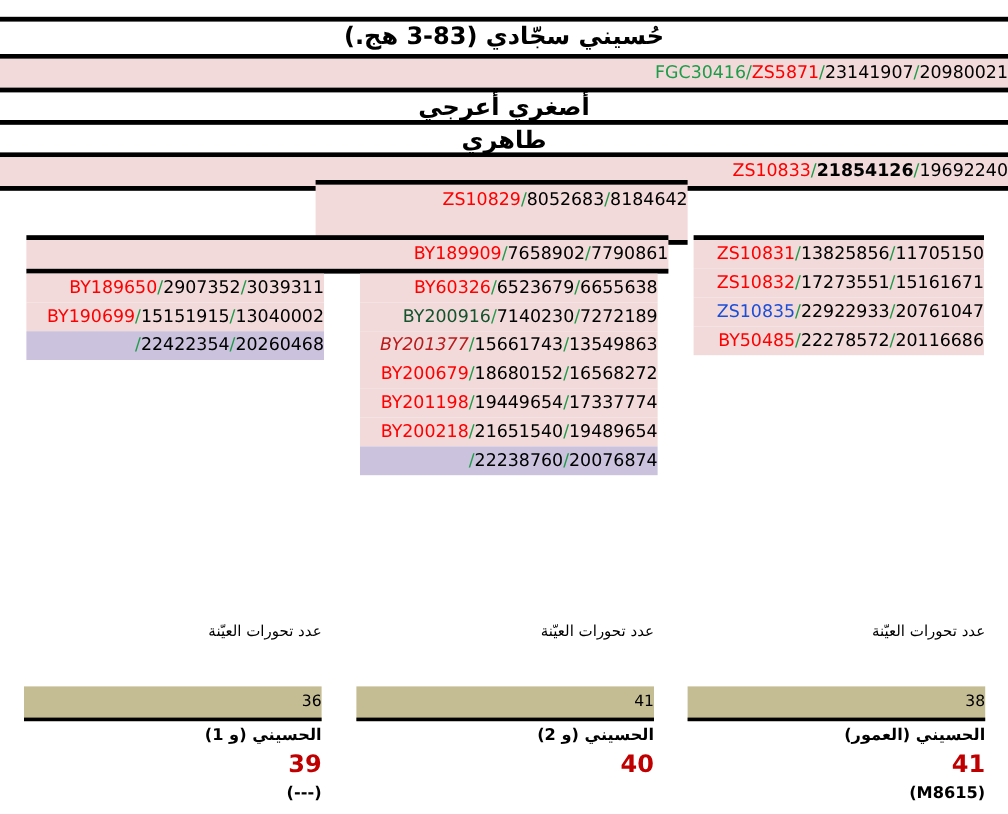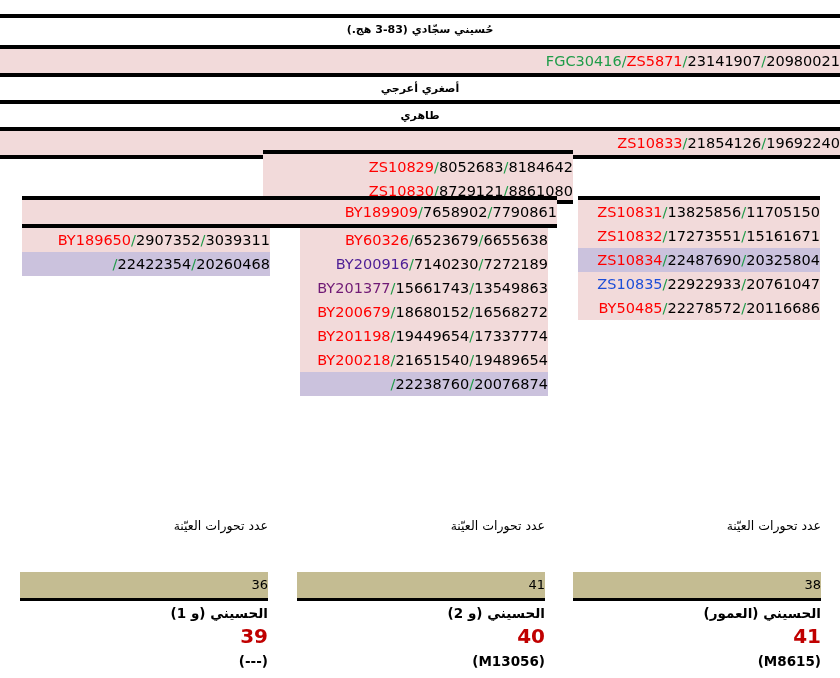--- a/index.html
+++ b/index.html
@@ -23,21 +23,21 @@
     background: #000000;
     height: 4px;
   }
 
   .pink  { background: #f2dada; }
   .lilac { background: #cbc2dd; }
 
   .hdr-name {
     text-align: center;
     font-weight: bold;
-    font-size: 11px;
+    font-size: 20px;
     color: #000;
     direction: rtl;
     line-height: 22px;
   }
 
   .snp-row {
     text-align: right;
     font-size: 14.5px;
     line-height: 24px;
     white-space: nowrap;
@@ -93,76 +93,74 @@
 </div>
 <div class="abs rule" style="left:0;top:73px;width:840px;"></div>
 
 <div class="abs hdr-name" style="left:0;top:78px;width:840px;height:22px;">أصغري أعرجي</div>
 <div class="abs rule" style="left:0;top:100px;width:840px;"></div>
 
 <div class="abs hdr-name" style="left:0;top:105px;width:840px;height:22px;">طاهري</div>
 <div class="abs rule" style="left:0;top:127px;width:840px;"></div>
 
 <div class="abs pink" style="left:0;top:131px;width:840px;height:24px;">
-  <div class="snp-row" style="line-height:24px;"><span style="color: rgb(255, 0, 0);">ZS10833</span><span style="color: rgb(31, 156, 73);">/</span><span style="color: rgb(0, 0, 0);">21854126</span><span style="color: rgb(31, 156, 73);">/</span><span style="color: rgb(0, 0, 0);">19692240</span></div>
+  <div class="snp-row" style="line-height:24px;"><span style="color: rgb(255, 0, 0);">ZS10833</span><span style="color: rgb(31, 156, 73);">/</span><span style="color: rgb(0, 0, 0); font-weight: bold;">21854126</span><span style="color: rgb(31, 156, 73);">/</span><span style="color: rgb(0, 0, 0);">19692240</span></div>
 </div>
 <div class="abs rule" style="left:0;top:155px;width:840px;"></div>
 
 <div class="abs rule" style="left:263px;top:150px;width:310px;"></div>
 <div class="abs pink" style="left:263px;top:154px;width:310px;height:46px;padding-top:1px;">
   <div class="snp-row"><span style="color: rgb(255, 0, 0);">ZS10829</span><span style="color: rgb(31, 156, 73);">/</span><span style="color: rgb(0, 0, 0);">8052683</span><span style="color: rgb(31, 156, 73);">/</span><span style="color: rgb(0, 0, 0);">8184642</span></div>
-  <div class="snp-row"><span style="color: rgb(255, 0, 0);">ZS10830</span><span style="color: rgb(31, 156, 73);">/</span><span style="color: rgb(0, 0, 0);">8729121</span><span style="color: rgb(31, 156, 73);">/</span><span style="color: rgb(0, 0, 0);">8861080</span></div>
 </div>
 <div class="abs rule" style="left:263px;top:200px;width:310px;"></div>
 
 <div class="abs rule" style="left:22px;top:196px;width:535px;"></div>
 <div class="abs pink" style="left:22px;top:200px;width:535px;height:26px;">
   <div class="snp-row" style="line-height:24px;"><span style="color: rgb(255, 0, 0);">BY189909</span><span style="color: rgb(31, 156, 73);">/</span><span style="color: rgb(0, 0, 0);">7658902</span><span style="color: rgb(31, 156, 73);">/</span><span style="color: rgb(0, 0, 0);">7790861</span></div>
 </div>
 <div class="abs rule" style="left:22px;top:224px;width:535px;"></div>
 
 <div class="abs rule" style="left:578px;top:196px;width:242px;"></div>
 
 <div class="abs" style="left:22px;top:228px;width:248px;">
     <div class="snp-row pink"><span style="color: rgb(255, 0, 0);">BY189650</span><span style="color: rgb(31, 156, 73);">/</span><span style="color: rgb(0, 0, 0);">2907352</span><span style="color: rgb(31, 156, 73);">/</span><span style="color: rgb(0, 0, 0);">3039311</span></div>
+    <div class="snp-row pink"><span style="color: rgb(255, 0, 0);">BY190699</span><span style="color: rgb(31, 156, 73);">/</span><span style="color: rgb(0, 0, 0);">15151915</span><span style="color: rgb(31, 156, 73);">/</span><span style="color: rgb(0, 0, 0);">13040002</span></div>
     <div class="snp-row lilac"><span style="color: rgb(31, 156, 73);">/</span><span style="color: rgb(0, 0, 0);">22422354</span><span style="color: rgb(31, 156, 73);">/</span><span style="color: rgb(0, 0, 0);">20260468</span></div>
   </div>
 
 <div class="abs" style="left:300px;top:228px;width:248px;">
     <div class="snp-row pink"><span style="color: rgb(255, 0, 0);">BY60326</span><span style="color: rgb(31, 156, 73);">/</span><span style="color: rgb(0, 0, 0); margin-top: 32px;">6523679</span><span style="color: rgb(31, 156, 73);">/</span><span style="color: rgb(0, 0, 0);">6655638</span></div>
-    <div class="snp-row pink"><span style="color: #4c1d95;">BY200916</span><span style="color: rgb(31, 156, 73);">/</span><span style="color: rgb(0, 0, 0);">7140230</span><span style="color: rgb(31, 156, 73);">/</span><span style="color: rgb(0, 0, 0);">7272189</span></div>
-    <div class="snp-row pink"><span style="color: #701a75;">BY201377</span><span style="color: rgb(31, 156, 73);">/</span><span style="color: rgb(0, 0, 0);">15661743</span><span style="color: rgb(31, 156, 73);">/</span><span style="color: rgb(0, 0, 0);">13549863</span></div>
+    <div class="snp-row pink"><span style="color: #14532d;">BY200916</span><span style="color: rgb(31, 156, 73);">/</span><span style="color: rgb(0, 0, 0);">7140230</span><span style="color: rgb(31, 156, 73);">/</span><span style="color: rgb(0, 0, 0);">7272189</span></div>
+    <div class="snp-row pink"><span style="color: #b91c1c; font-style: italic;">BY201377</span><span style="color: rgb(31, 156, 73);">/</span><span style="color: rgb(0, 0, 0);">15661743</span><span style="color: rgb(31, 156, 73);">/</span><span style="color: rgb(0, 0, 0);">13549863</span></div>
     <div class="snp-row pink"><span style="color: rgb(255, 0, 0);">BY200679</span><span style="color: rgb(31, 156, 73);">/</span><span style="color: rgb(0, 0, 0);">18680152</span><span style="color: rgb(31, 156, 73);">/</span><span style="color: rgb(0, 0, 0);">16568272</span></div>
     <div class="snp-row pink"><span style="color: rgb(255, 0, 0);">BY201198</span><span style="color: rgb(31, 156, 73);">/</span><span style="color: rgb(0, 0, 0);">19449654</span><span style="color: rgb(31, 156, 73);">/</span><span style="color: rgb(0, 0, 0);">17337774</span></div>
     <div class="snp-row pink"><span style="color: rgb(255, 0, 0);">BY200218</span><span style="color: rgb(31, 156, 73);">/</span><span style="color: rgb(0, 0, 0);">21651540</span><span style="color: rgb(31, 156, 73);">/</span><span style="color: rgb(0, 0, 0);">19489654</span></div>
     <div class="snp-row lilac"><span style="color: rgb(31, 156, 73);">/</span><span style="color: rgb(0, 0, 0);">22238760</span><span style="color: rgb(31, 156, 73);">/</span><span style="color: rgb(0, 0, 0);">20076874</span></div>
   </div>
 
 <div class="abs" style="left:578px;top:200px;width:242px;">
     <div class="snp-row pink"><span style="color: rgb(255, 0, 0);">ZS10831</span><span style="color: rgb(31, 156, 73);">/</span><span style="color: rgb(0, 0, 0);">13825856</span><span style="color: rgb(31, 156, 73);">/</span><span style="color: rgb(0, 0, 0);">11705150</span></div>
     <div class="snp-row pink"><span style="color: rgb(255, 0, 0);">ZS10832</span><span style="color: rgb(31, 156, 73);">/</span><span style="color: rgb(0, 0, 0);">17273551</span><span style="color: rgb(31, 156, 73);">/</span><span style="color: rgb(0, 0, 0);">15161671</span></div>
-    <div class="snp-row lilac"><span style="color: rgb(255, 0, 0);">ZS10834</span><span style="color: rgb(31, 156, 73);">/</span><span style="color: rgb(0, 0, 0);">22487690</span><span style="color: rgb(31, 156, 73);">/</span><span style="color: rgb(0, 0, 0);">20325804</span></div>
     <div class="snp-row pink"><span style="color: #1d4ed8;">ZS10835</span><span style="color: rgb(31, 156, 73);">/</span><span style="color: rgb(0, 0, 0);">22922933</span><span style="color: rgb(31, 156, 73);">/</span><span style="color: rgb(0, 0, 0);">20761047</span></div>
     <div class="snp-row pink"><span style="color: rgb(255, 0, 0);">BY50485</span><span style="color: rgb(31, 156, 73);">/</span><span style="color: rgb(0, 0, 0);">22278572</span><span style="color: rgb(31, 156, 73);">/</span><span style="color: rgb(0, 0, 0);">20116686</span></div>
   </div>
 
 <div class="sum-col" style="left:20px;top:518px;">
   <div class="sum-head">عدد تحورات العيّنة</div>
   <div class="sum-box" style="margin-top:39px;">36</div>
   <div class="sum-label">الحسيني (و 1)</div>
   <div class="sum-count">39</div>
   <div class="sum-code">(---)</div>
 </div>
 
 <div class="sum-col" style="left:297px;top:518px;">
   <div class="sum-head">عدد تحورات العيّنة</div>
   <div class="sum-box" style="margin-top:39px;">41</div>
   <div class="sum-label">الحسيني (و 2)</div>
   <div class="sum-count">40</div>
-  <div class="sum-code">(M13056)</div>
 </div>
 
 <div class="sum-col" style="left:573px;top:518px;">
   <div class="sum-head">عدد تحورات العيّنة</div>
   <div class="sum-box" style="margin-top:39px;">38</div>
   <div class="sum-label">الحسيني (العمور)</div>
   <div class="sum-count">41</div>
   <div class="sum-code">(M8615)</div>
 </div>
 

